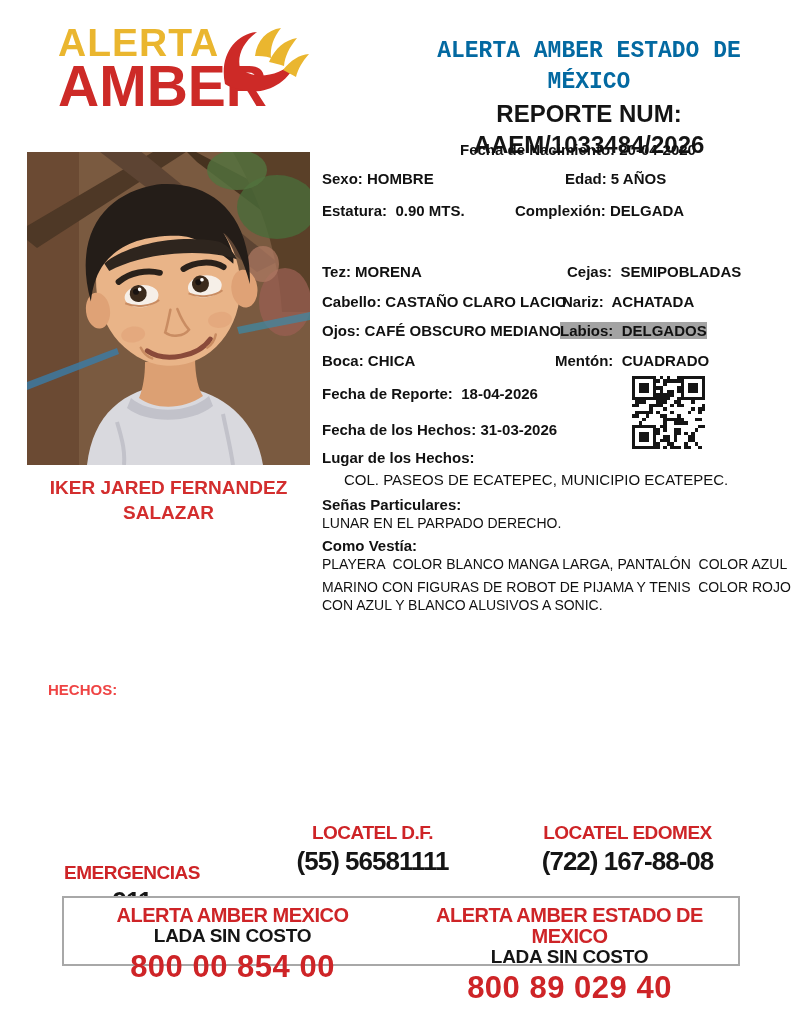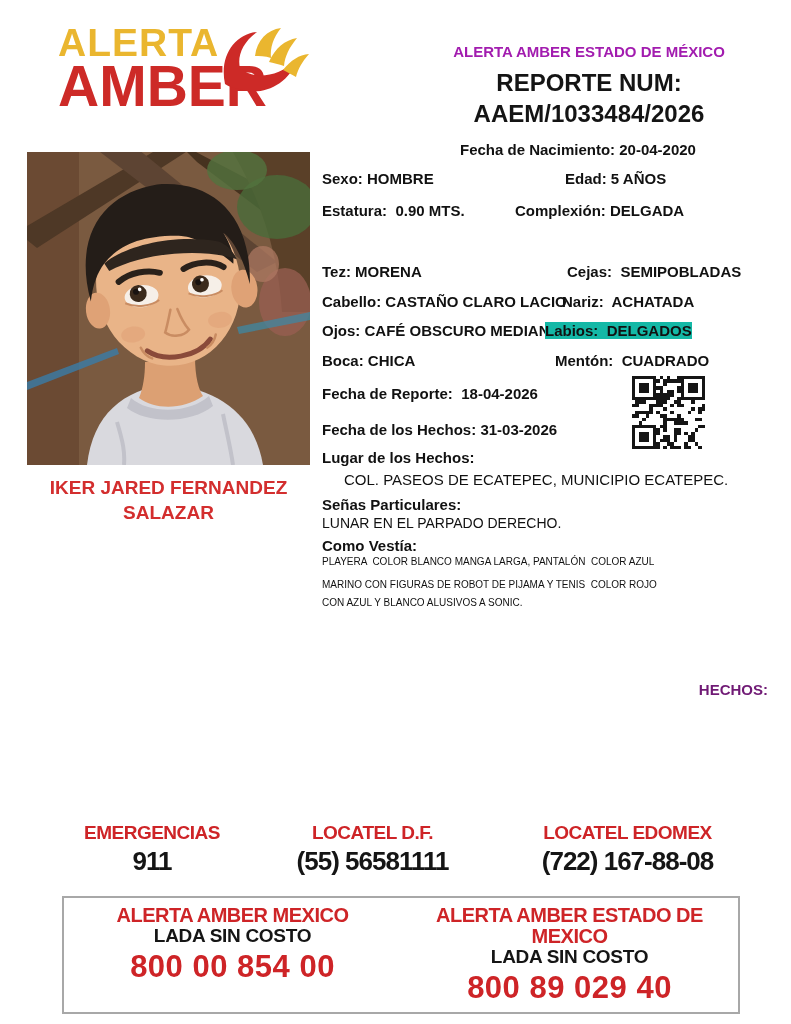--- a/index.html
+++ b/index.html
@@ -12,72 +12,72 @@
 
   
   .logo { position:absolute; left:58px; top:24px; width:260px; }
   .logo-line1 { font-weight:bold; font-size:39px; line-height:38px; letter-spacing:1px; color:#EAB62F; }
   .logo-line2 { font-weight:bold; font-size:57px; line-height:52px; letter-spacing:0px; color:#CD2A27; margin-top:-2px; }
   .logo-line3 { font-weight:bold; font-size:17px; line-height:20px; letter-spacing:2px; color:#337A54; margin-top:3px; }
   .logo-swoosh { position:absolute; left:147px; top:2px; width:115px; height:80px; }
 
   
   .header-block { position:absolute; left:400px; top:36px; width:378px; text-align:center; }
-  .header-title { font-weight:bold; font-size:15px; line-height:31px; color:#a21caf; }
+  .header-title { font-weight:bold; font-size:23px; line-height:31px; color:#0369a1;font-family:Liberation Mono, monospace; }
   .header-report { font-weight:bold; font-size:24px; line-height:31px; color:#141414; }
 
   
   .photo { position:absolute; left:27px; top:152px; width:283px; height:313px; }
   .photo svg { display:block; width:100%; height:100%; }
 
   
   .name-block { position:absolute; left:20px; top:475px; width:297px; text-align:center; color:#D32E2E; font-weight:bold; font-size:19px; line-height:25px; }
 
   
   .field { position:absolute; font-weight:bold; font-size:15px; color:#111; white-space:nowrap; }
   .f-birth { left:460px; top:141px; }
   .row { position:absolute; left:322px; width:460px; height:20px; font-weight:bold; font-size:15px; color:#111; white-space:nowrap; }
   .row .right { position:absolute; top:0; }
   .row0 { top:170px; } .row0 .right { left:243px; }
   .row1 { top:202px; } .row1 .right { left:193px; }
   .row2 { top:234px; } .row2 .right { left:178px; }
   .row3 { top:263px; } .row3 .right { left:245px; }
   .row4 { top:293px; } .row4 .right { left:240px; }
-  .row5 { top:322px; } .row5 .right { left:223px; background:#14b8a6; }
+  .row5 { top:322px; } .row5 .right { left:238px; background:#a3a3a3; }
   .row6 { top:352px; } .row6 .right { left:233px; }
   .f-reportdate { left:322px; top:385px; }
   .f-eventsdate { left:322px; top:421px; }
   .f-place-label { left:322px; top:449px; }
   .f-place-value { left:344px; top:471px; font-weight:normal; font-size:15px; }
   .f-marks-label { left:322px; top:496px; }
   .f-marks-value { left:322px; top:515px; font-weight:normal; font-size:14px; }
   .f-cloth-label { left:322px; top:537px; }
-  .cloth-line { position:absolute; left:322px; font-weight:normal; font-size:10px; color:#111; white-space:pre; }
+  .cloth-line { position:absolute; left:322px; font-weight:normal; font-size:14px; color:#111; white-space:pre; }
   .cl0 { top:556px; } .cl1 { top:579px; } .cl2 { top:597px; }
 
   
   .qr { position:absolute; left:632px; top:376px; width:73px; height:73px; background:#fff;
         display:grid; grid-template-columns:repeat(21,1fr); grid-template-rows:repeat(21,1fr); }
   .qr div.d { background:#151515; }
 
   
   .facts { position:absolute; left:48px; top:681px; width:720px; }
-  .facts-label { font-weight:bold; font-size:15px; color:#701a75;text-align:right; }
+  .facts-label { font-weight:bold; font-size:15px; color:#ef4444; }
   .facts-text { margin-top:3px; font-size:14.5px; line-height:21px; color:#111; letter-spacing:-0.4px; white-space:pre-wrap; }
 
   
   .contact { position:absolute; top:822px; text-align:center; }
   .contact-label { color:#CE2427; font-weight:bold; font-size:19px; letter-spacing:-0.5px; }
   .contact-number { color:#151515; font-weight:bold; font-size:26px; letter-spacing:-1px; margin-top:2px; }
-  .c0 { left:52px;  width:200px; }
+  .c0 { left:32px;  width:200px;margin-top:40px; }
   .c1 { left:260px; width:225px; }
   .c2 { left:500px; width:255px; }
 
   
-  .banner { position:absolute; left:62px; top:896px; width:678px; height:118px;
+  .banner { position:absolute; left:62px; top:896px; width:678px; height:70px;
             border:2px solid #a8a8a8; background:#fff; display:flex; }
   .banner-col { flex:1; text-align:center; padding-top:7px; }
   .banner-title { color:#CE2427; font-weight:bold; font-size:20px; line-height:21px; letter-spacing:-0.5px; }
   .banner-sub { color:#151515; font-weight:bold; font-size:19px; line-height:20px; letter-spacing:-0.3px; }
   .banner-number { color:#CE2427; font-weight:bold; font-size:31px; line-height:36px; letter-spacing:0.5px; margin-top:3px; }
 </style>
 </head>
 <body>
 
 <div class="sheet">

